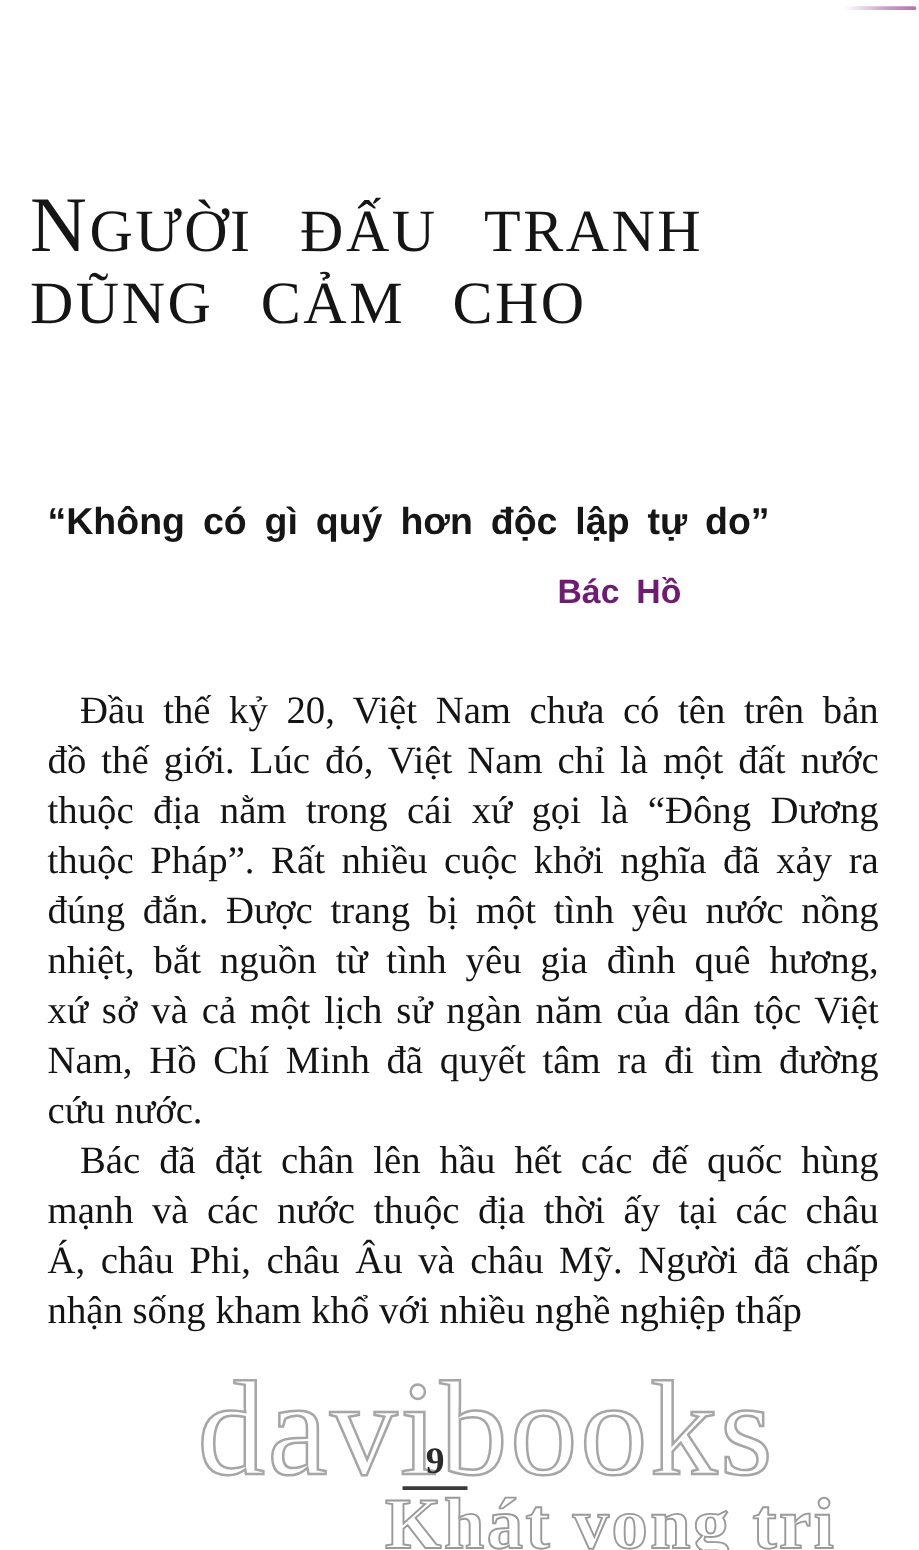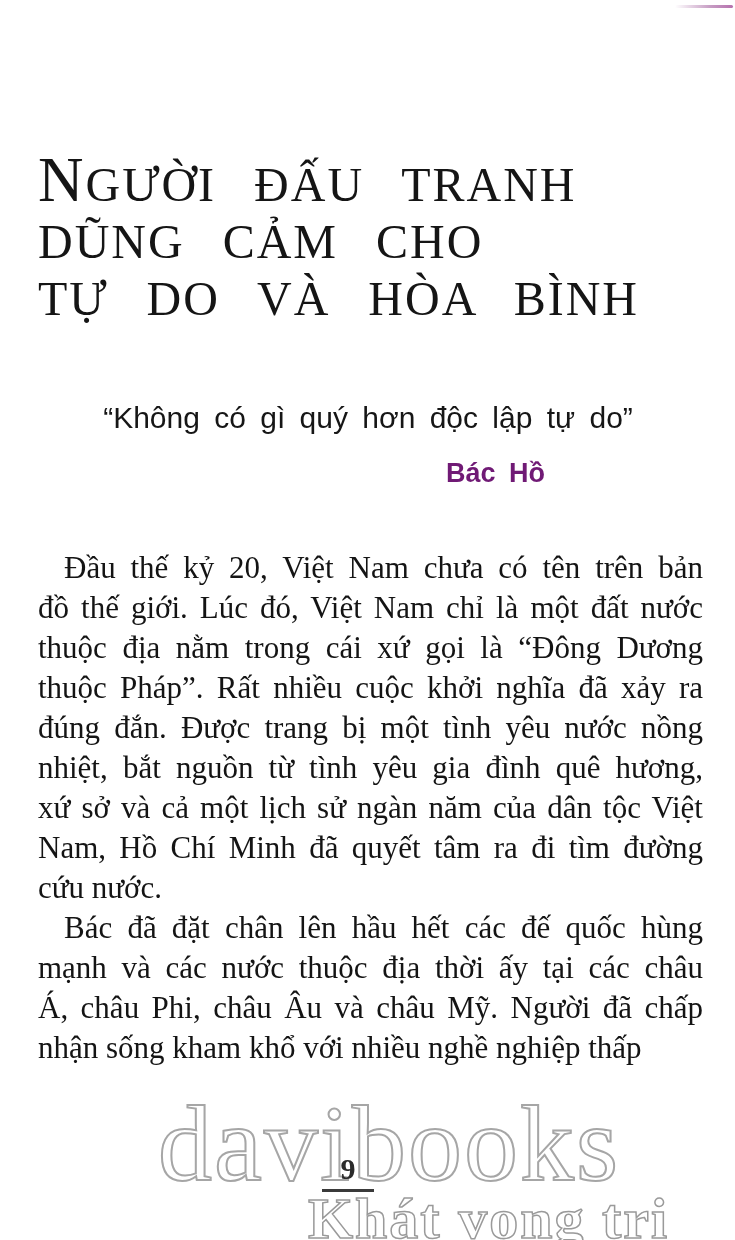--- a/index.html
+++ b/index.html
@@ -11,45 +11,44 @@
     font-family:"Liberation Serif","DejaVu Serif",serif;
     color:#111111;
   }
   .scan-artifact{
     position:absolute;top:5px;right:2px;
     width:58px;height:3px;
     background:linear-gradient(to left,#b671ae 0%,#c79ec4 40%,rgba(199,158,196,0) 100%);
     border-radius:2px;
   }
   .title-block{
-    position:absolute;left:38px;top:152px;width:680px;
+    position:absolute;left:24px;top:152px;width:680px;
   }
   .title-line{
     font-family:"Liberation Serif","DejaVu Serif",serif;
     font-size:48px;
     line-height:57px;
     letter-spacing:2px;
     word-spacing:24px;
     color:#151515;
     white-space:nowrap;
   }
   .title-line.first::first-letter{
     font-size:63px;
   }
   .quote-block{
     position:absolute;left:38px;top:400px;width:660px;
   }
   .quote-text{
     font-family:"Liberation Sans","DejaVu Sans",sans-serif;
-    font-weight:normal;
+    font-weight:bold;
     font-size:30px;
     line-height:36px;
     word-spacing:6px;
     color:#161616;
-    text-align:center;
   }
   .quote-attr{
     font-family:"Liberation Sans","DejaVu Sans",sans-serif;
     font-weight:bold;
     font-size:27px;
     margin-top:22px;
     padding-left:408px;
     word-spacing:6px;
     color:#701a75;
   }
@@ -107,21 +106,20 @@
 <div class="scan-artifact"></div>
 
 <div class="watermark">
   <div class="wm-brand">davibooks</div>
   <div class="wm-tagline">Khát vọng tri thức</div>
 </div>
 
 <div class="title-block">
   <div class="title-line first">NGƯỜI ĐẤU TRANH</div>
   <div class="title-line">DŨNG CẢM CHO</div>
-  <div class="title-line">TỰ DO VÀ HÒA BÌNH</div>
 </div>
 
 <div class="quote-block">
   <div class="quote-text">“Không có gì quý hơn độc lập tự do”</div>
   <div class="quote-attr">Bác Hồ</div>
 </div>
 
 <div class="body-block">
   <div class="body-line indent">Đầu thế kỷ 20, Việt Nam chưa có tên trên bản</div>
   <div class="body-line">đồ thế giới. Lúc đó, Việt Nam chỉ là một đất nước</div>

